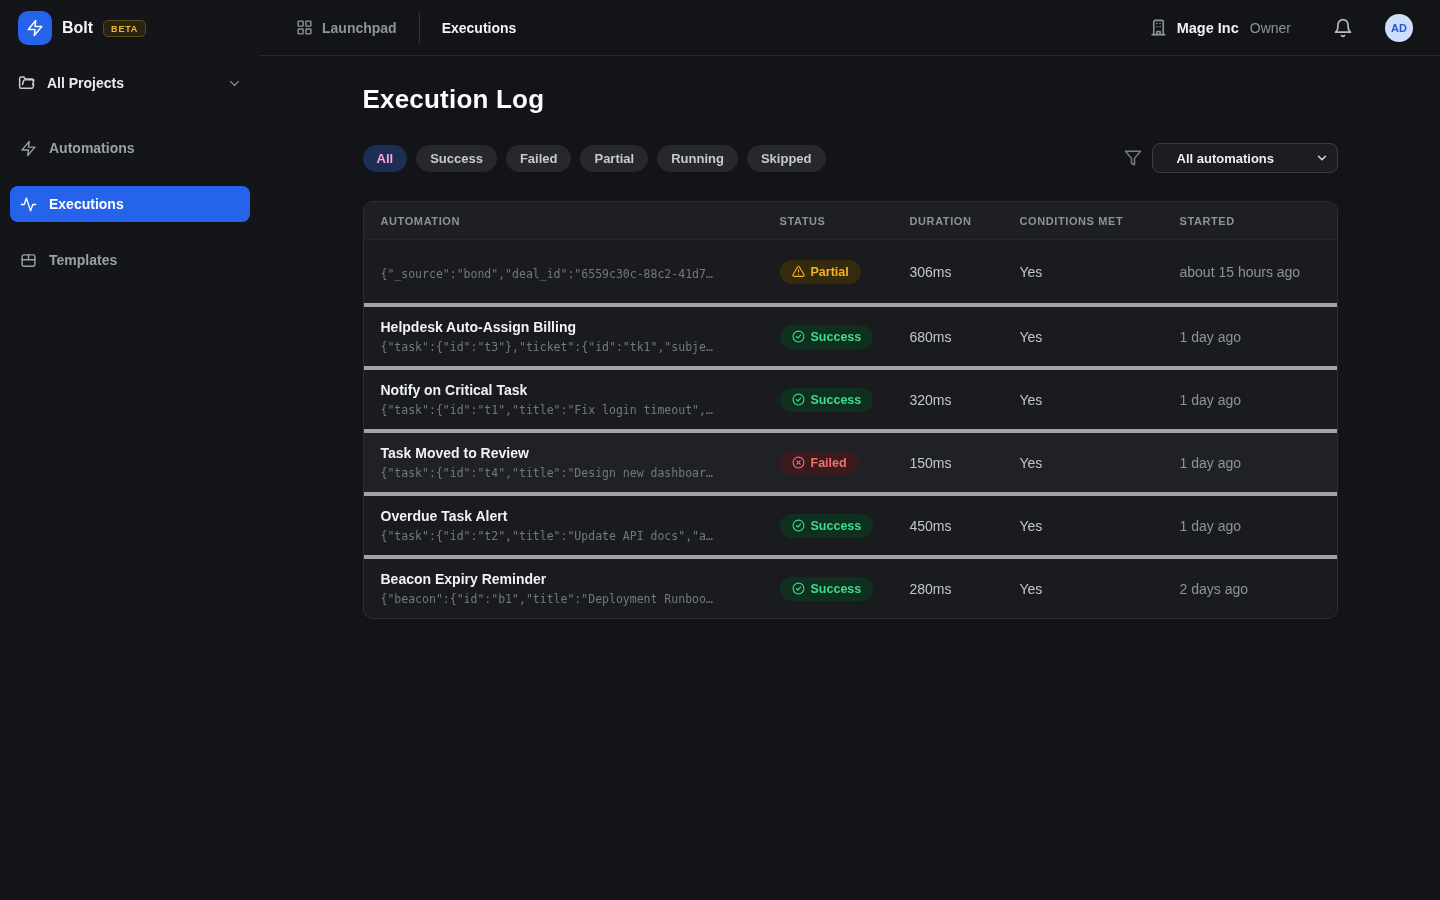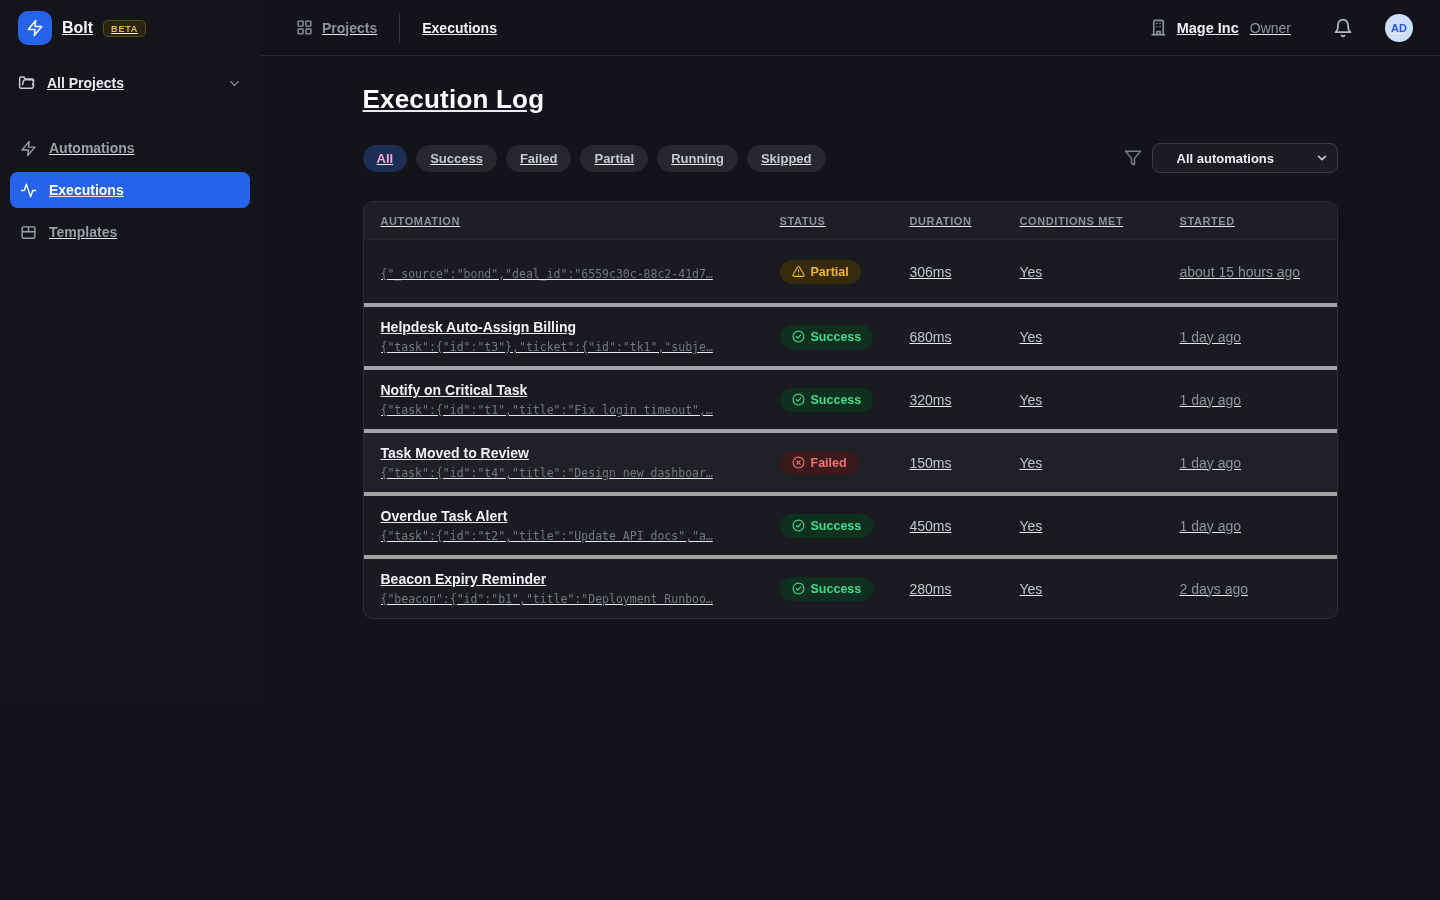--- a/index.html
+++ b/index.html
@@ -3,21 +3,21 @@
 <meta charset="utf-8">
 <style>
   * { margin: 0; padding: 0; box-sizing: border-box; }
   html, body { width: 1440px; height: 900px; overflow: hidden; }
   body {
     font-family: "Liberation Sans", sans-serif;
     background: #131418;
     color: #e7e9ec;
     -webkit-font-smoothing: antialiased;
   }
-  .app { display: flex; width: 1440px; height: 705px; text-decoration: underline; }
+  .app { display: flex; width: 1440px; height: 705px; }
 
   
   .sidebar {
     width: 260px; min-width: 260px; height: 100%;
     background: #141519;
     padding: 0 10px;
   }
   .brand-row {
     height: 56px; display: flex; align-items: center; gap: 10px;
     padding-left: 8px;
@@ -32,21 +32,21 @@
     font-size: 9px; font-weight: 700; letter-spacing: 0.8px;
     color: #e7b93c; background: #2a2310;
     border: 1px solid #5c4c1a; border-radius: 5px;
     padding: 3px 7px 2px;
   }
   .project-selector {
     margin-top: 8px; height: 38px; display: flex; align-items: center; gap: 11px;
     padding: 0 8px; border-radius: 8px; cursor: pointer; color: #e8eaed;
   }
   .project-selector .label { font-size: 14px; font-weight: 700; flex: 1; }
-  .nav-section { margin-top: 28px; display: flex; flex-direction: column; gap: 6px; }
+  .nav-section { margin-top: 28px; display: flex; flex-direction: column; gap: 20px; }
   .nav-item {
     height: 36px; display: flex; align-items: center; gap: 12px;
     padding: 0 10px; border-radius: 8px; cursor: pointer;
     color: #9aa0a9; font-size: 14px; font-weight: 600;
   }
   .nav-item .ico { display: flex; width: 17px; color: #9aa0a9; }
   .nav-item.active { background: #2563eb; color: #ffffff; }
   .nav-item.active .ico { color: #ffffff; }
 
   
@@ -212,21 +212,21 @@
       <div class="topbar-left">
         <div class="launchpad-link">
           <span style="display:flex;">
             <svg width="17" height="17" viewBox="0 0 24 24" fill="none" stroke="currentColor" stroke-width="2" stroke-linecap="round" stroke-linejoin="round">
                 <rect x="3" y="3" width="7" height="7" rx="1"></rect>
                 <rect x="14" y="3" width="7" height="7" rx="1"></rect>
                 <rect x="3" y="14" width="7" height="7" rx="1"></rect>
                 <rect x="14" y="14" width="7" height="7" rx="1"></rect>
               </svg>
           </span>
-          <span>Projects</span>
+          <span>Launchpad</span>
         </div>
         <div class="topbar-divider"></div>
         <span class="topbar-current">Executions</span>
       </div>
 
       <div class="topbar-right">
         <div class="org-chip">
           <span class="ico">
             <svg width="19" height="19" viewBox="0 0 24 24" fill="none" stroke="currentColor" stroke-width="2" stroke-linecap="round" stroke-linejoin="round">
                 <path d="M6 21V5a2 2 0 0 1 2-2h8a2 2 0 0 1 2 2v16"></path>

